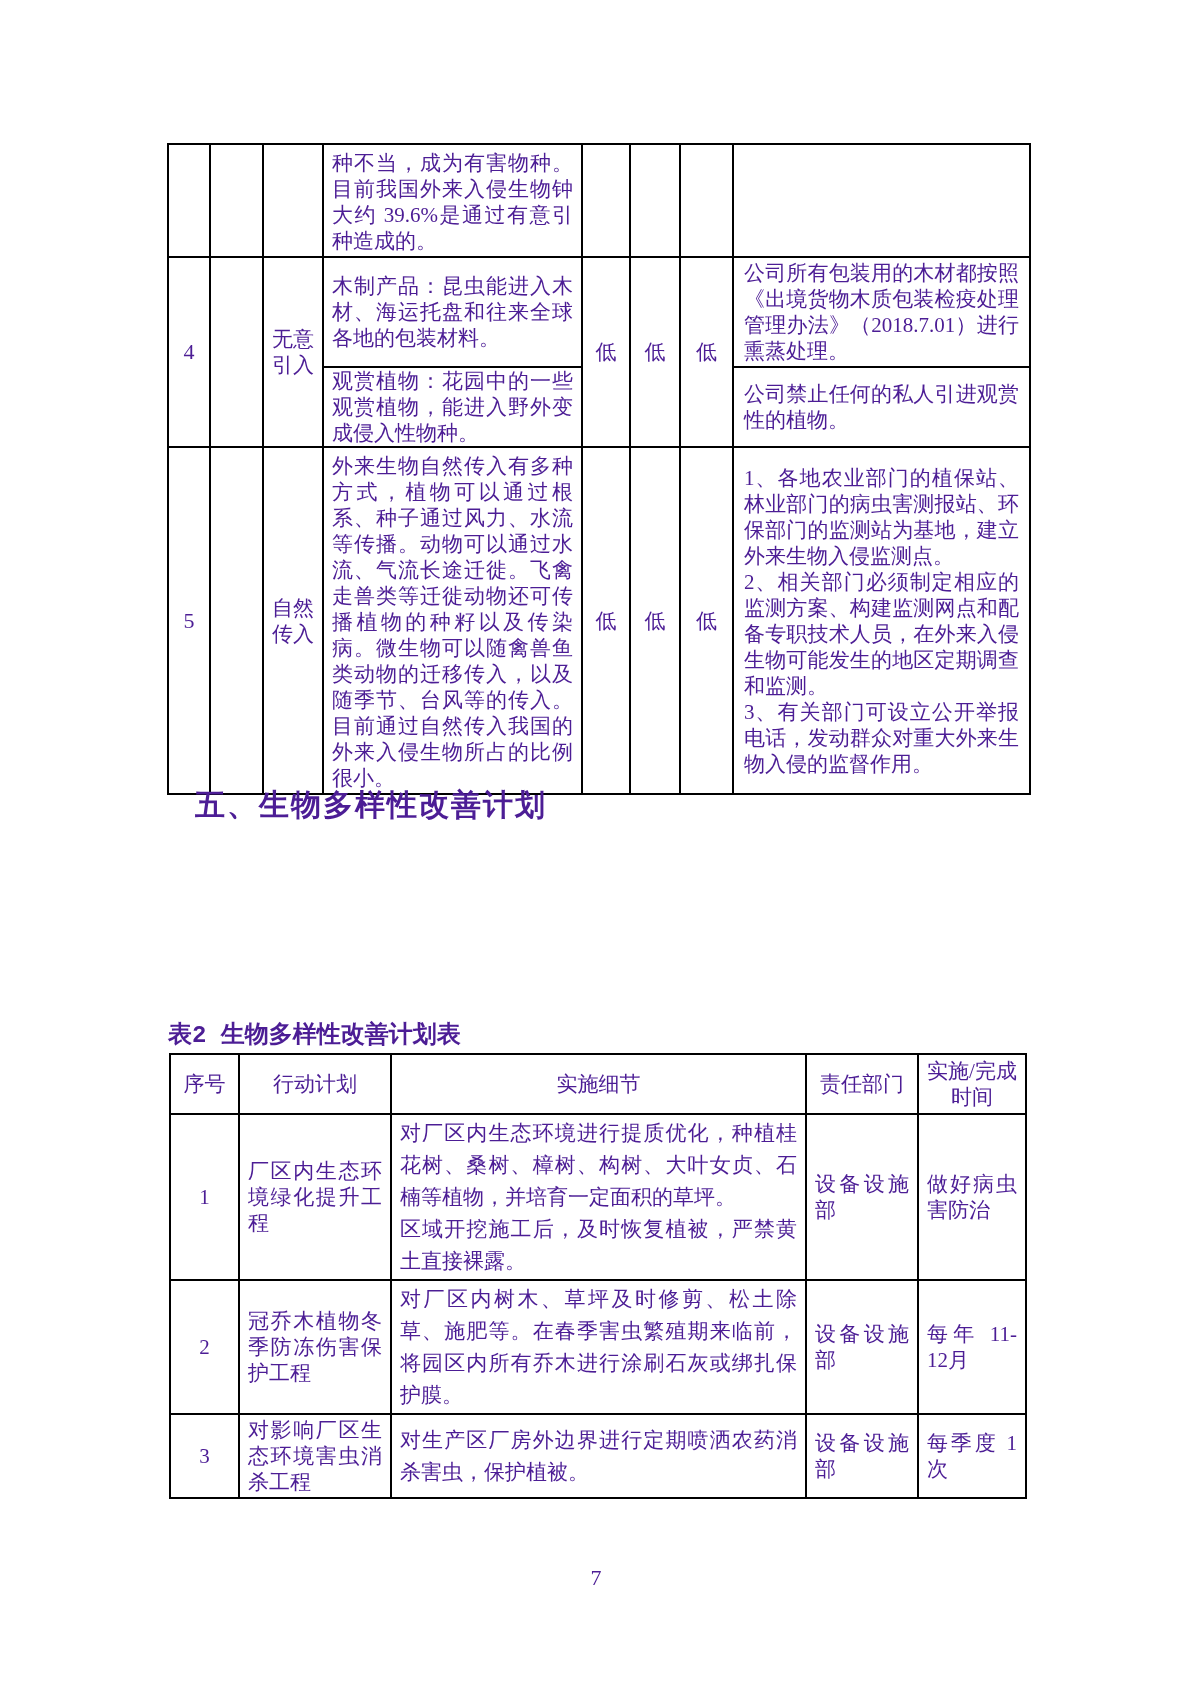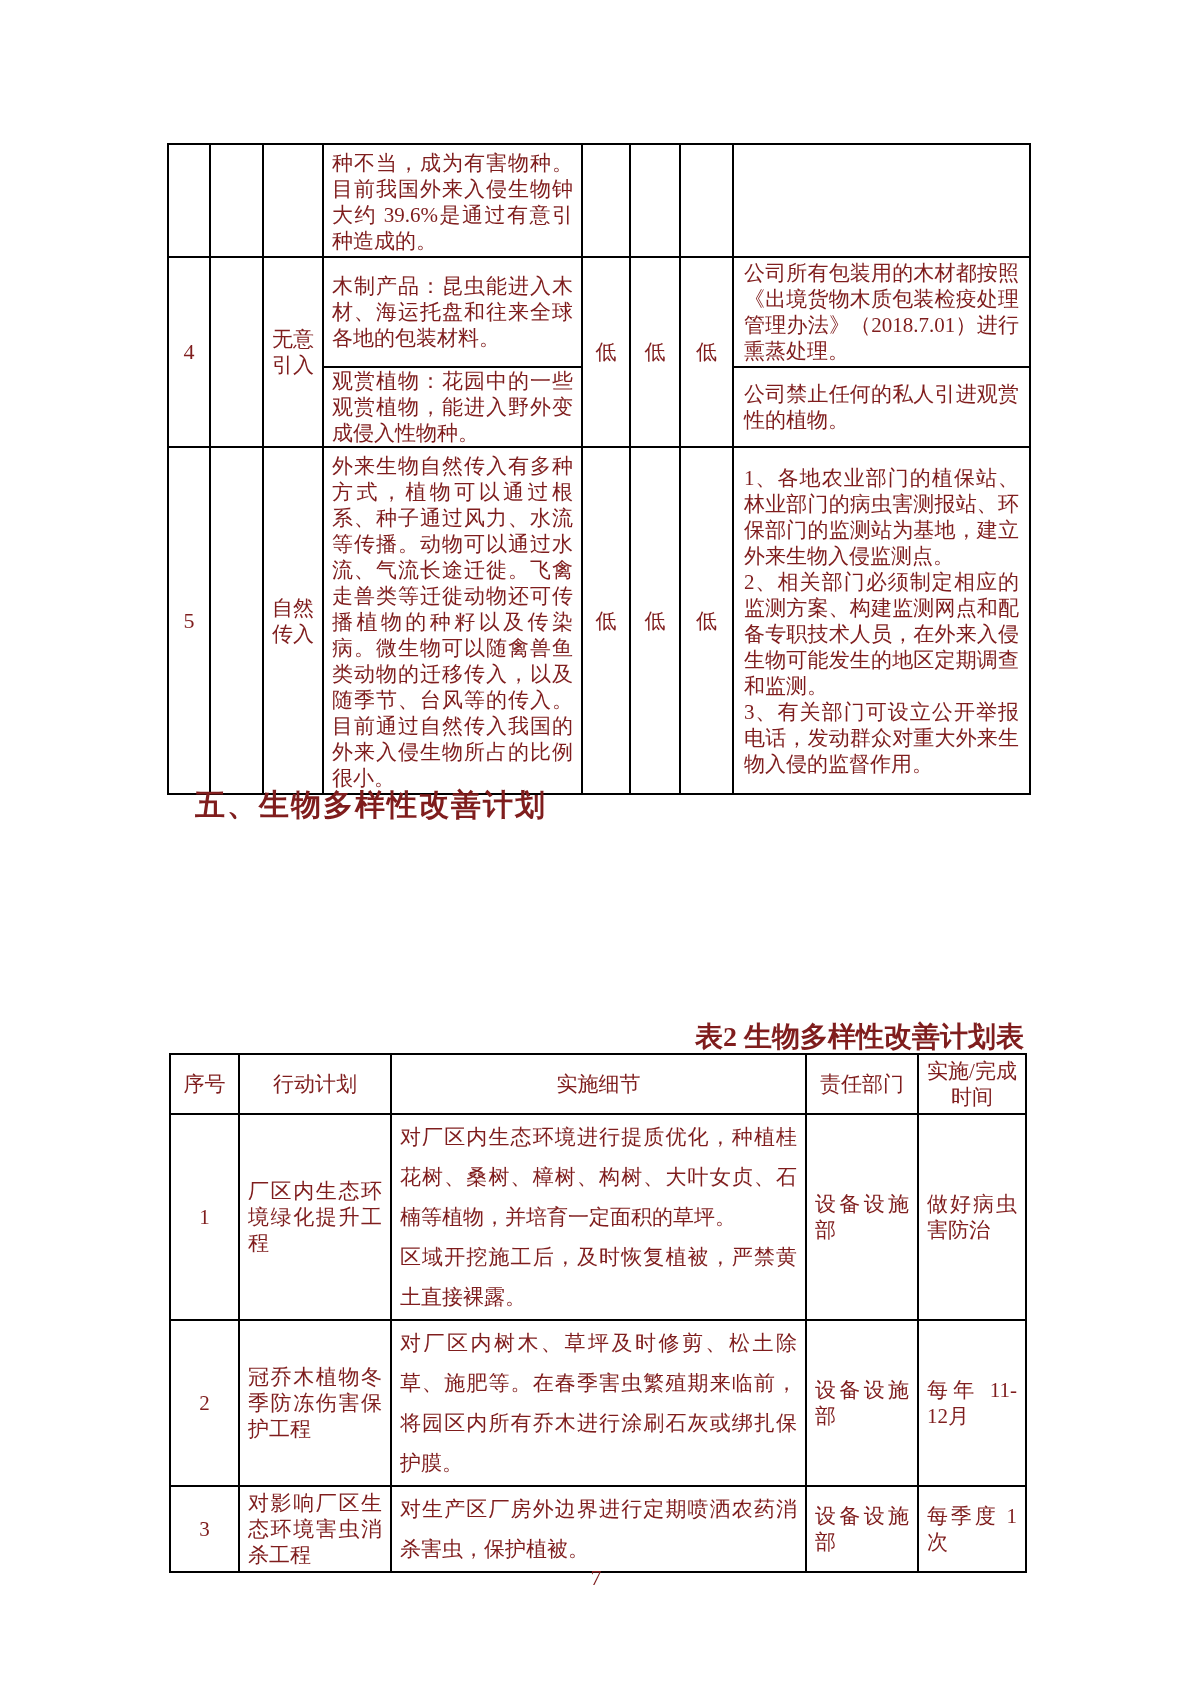--- a/index.html
+++ b/index.html
@@ -1,21 +1,21 @@
 <!DOCTYPE html>
 <html><head>
 <meta charset="utf-8">
 <style>
   html,body{margin:0;padding:0;background:#888;}
   .page{
     position:relative;
     width:1191px;height:1684px;
     background:#ffffff;
     font-family:"Liberation Serif","DejaVu Serif",serif;
-    color:#7f1d1d;
+    color:#4c1d95;
     overflow:hidden;
   }
   table{border-collapse:collapse;table-layout:fixed;position:absolute;}
   td,th{border:2px solid #000;overflow:hidden;}
 
   
   #risk-table{left:167px;top:143px;width:862px;font-size:21px;line-height:26px;}
   #risk-table td{padding:2px 8px;}
   .cell-no{text-align:center;vertical-align:middle;font-size:22px;}
   .cell-cat{text-align:center;vertical-align:middle;padding:10px 4px !important;}
@@ -38,34 +38,34 @@
   .body-paragraph{
     position:absolute;left:168px;top:832px;width:856px;
     font-size:28px;line-height:50px;
     text-align:justify;text-indent:2em;
     letter-spacing:1px;
   }
 
   
   .table2-title{
     position:absolute;left:168px;top:1018px;width:856px;
-    text-align:right;
-    font-family:Liberation Serif, serif;
-    font-weight:bold;font-size:28px;
+    text-align:left;
+    font-family:Liberation Mono, monospace;
+    font-weight:bold;font-size:24px;
   }
   #plan-table{left:169px;top:1053px;width:856px;font-size:21px;line-height:26px;}
   #plan-table th{font-weight:normal;text-align:center;vertical-align:middle;padding:2px 6px;}
   #plan-table td{padding:2px 8px;vertical-align:middle;}
   tr.hdr{height:60px;margin-top:12px;}
   tr.p1{height:143px;}
   tr.p2{height:86px;}
   tr.p3{height:84px;}
   .cell-index{text-align:center;}
   .cell-action{text-align:justify;}
-  .cell-detail{text-align:justify;white-space:pre-wrap;line-height:40px;margin-top:12px;}
+  .cell-detail{text-align:justify;white-space:pre-wrap;line-height:32px;margin-top:12px;}
   .cell-dept{text-align:justify;}
   .cell-time{text-align:justify;}
 
   .page-number{
     position:absolute;left:168px;top:1565px;width:856px;
     text-align:center;font-size:22px;
   }
 </style>
 </head>
 <body>

